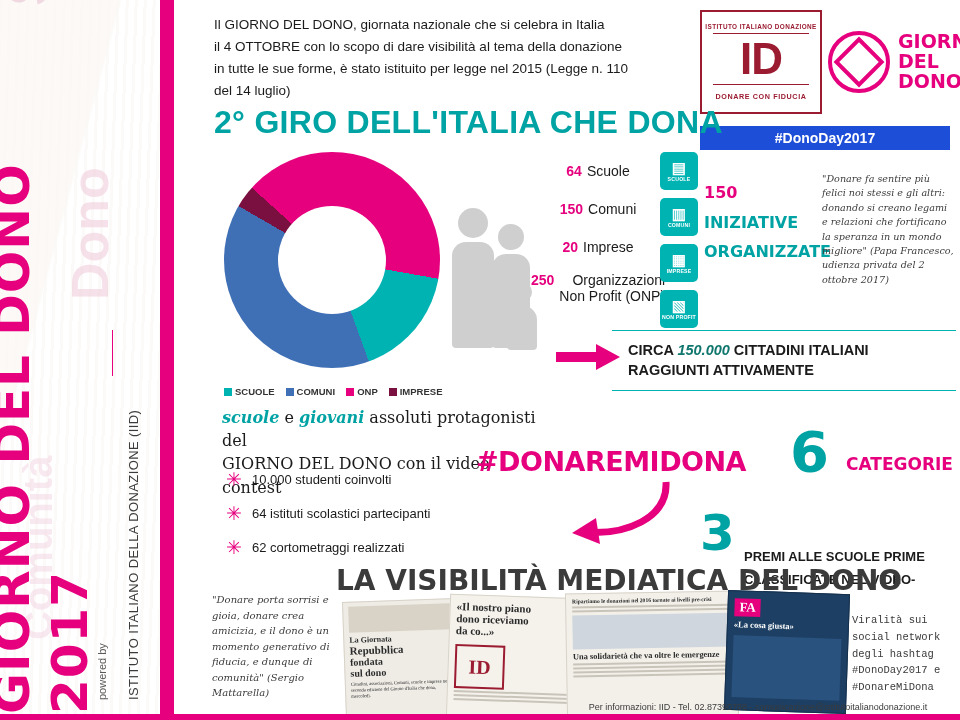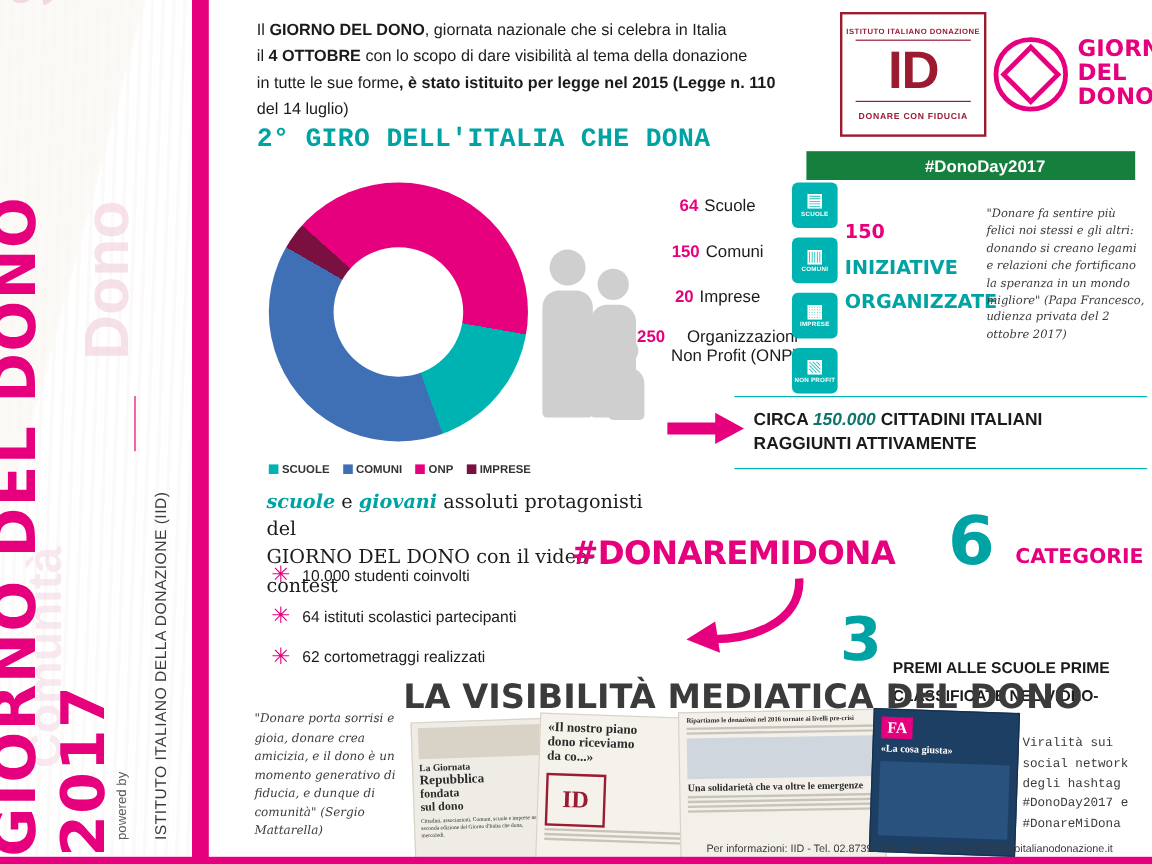--- a/index.html
+++ b/index.html
@@ -26,42 +26,42 @@
   .powered{position:absolute;left:96px;top:700px;transform:rotate(-90deg);transform-origin:left top;
       white-space:nowrap;font-size:11px;color:#5a5a5a;}
   .iid-vert{position:absolute;left:126px;top:700px;transform:rotate(-90deg);transform-origin:left top;
       white-space:nowrap;font-size:13px;color:#3b3b3b;letter-spacing:.4px;}
   .vert-rule{position:absolute;left:112px;top:330px;width:1px;height:46px;background:#e6007e;}
 
   .pink-strip{position:absolute;left:160px;top:0;width:14px;height:720px;background:#e6007e;}
 
   
   .intro{position:absolute;left:214px;top:14px;width:470px;font-size:13.5px;line-height:1.62;color:#1b1b1b;}
-  .intro b{font-weight:bold;margin-top:48px;}
+  .intro b{font-weight:normal;margin-top:48px;}
 
   
   .logo-box{position:absolute;left:700px;top:10px;width:250px;height:110px;}
   .logo-id{position:absolute;left:0;top:0;width:122px;height:104px;border:2px solid #9b1b30;
       display:flex;flex-direction:column;align-items:center;justify-content:center;box-sizing:border-box;}
   .logo-id .top{font-size:6.4px;color:#9b1b30;letter-spacing:.4px;font-weight:bold;}
   .logo-id .big{font-size:44px;font-weight:bold;color:#9b1b30;line-height:1;letter-spacing:-1px;}
   .logo-id .bot{font-size:7.2px;color:#9b1b30;letter-spacing:.6px;font-weight:bold;margin-top:4px;}
   .logo-id .rule{width:96px;height:1px;background:#9b1b30;margin:3px 0;}
   .logo-gdd{position:absolute;left:128px;top:0;width:122px;height:104px;display:flex;align-items:center;}
   .gdd-mark{width:54px;height:54px;border-radius:50%;border:4px solid #e6007e;position:relative;flex:none;}
   .gdd-mark:before{content:"";position:absolute;left:9px;top:9px;width:28px;height:28px;border:4px solid #e6007e;
       transform:rotate(45deg);}
   .gdd-text{margin-left:8px;font-size:19px;font-weight:bold;color:#e6007e;line-height:1.05;
       font-family:"DejaVu Sans",sans-serif;}
-  .hashtag-bar{position:absolute;left:672px;top:126px;width:250px;height:24px;background:#15803d;
-      color:#fff;display:flex;align-items:center;justify-content:center;font-size:14px;font-weight:bold;padding-left:24px;}
-
-  
-  .giro-title{position:absolute;left:214px;top:104px;font-size:22px;font-weight:bold;color:#00a3a3;
-      font-family:Liberation Mono, monospace;letter-spacing:.3px;}
+  .hashtag-bar{position:absolute;left:700px;top:126px;width:250px;height:24px;background:#1d4ed8;
+      color:#fff;display:flex;align-items:center;justify-content:center;font-size:14px;font-weight:bold;}
+
+  
+  .giro-title{position:absolute;left:214px;top:104px;font-size:32px;font-weight:bold;color:#00a3a3;
+      font-family:Liberation Sans, sans-serif;letter-spacing:.3px;}
 
   
   .donut-wrap{position:absolute;left:224px;top:152px;width:216px;height:216px;}
   .donut{width:216px;height:216px;border-radius:50%;
      background:conic-gradient(
         #e6007e 0deg 100deg,
         #00b3b3 100deg 160deg,
         #3f6fb5 160deg 300deg,
         #7a1040 300deg 312deg,
         #e6007e 312deg 360deg);

